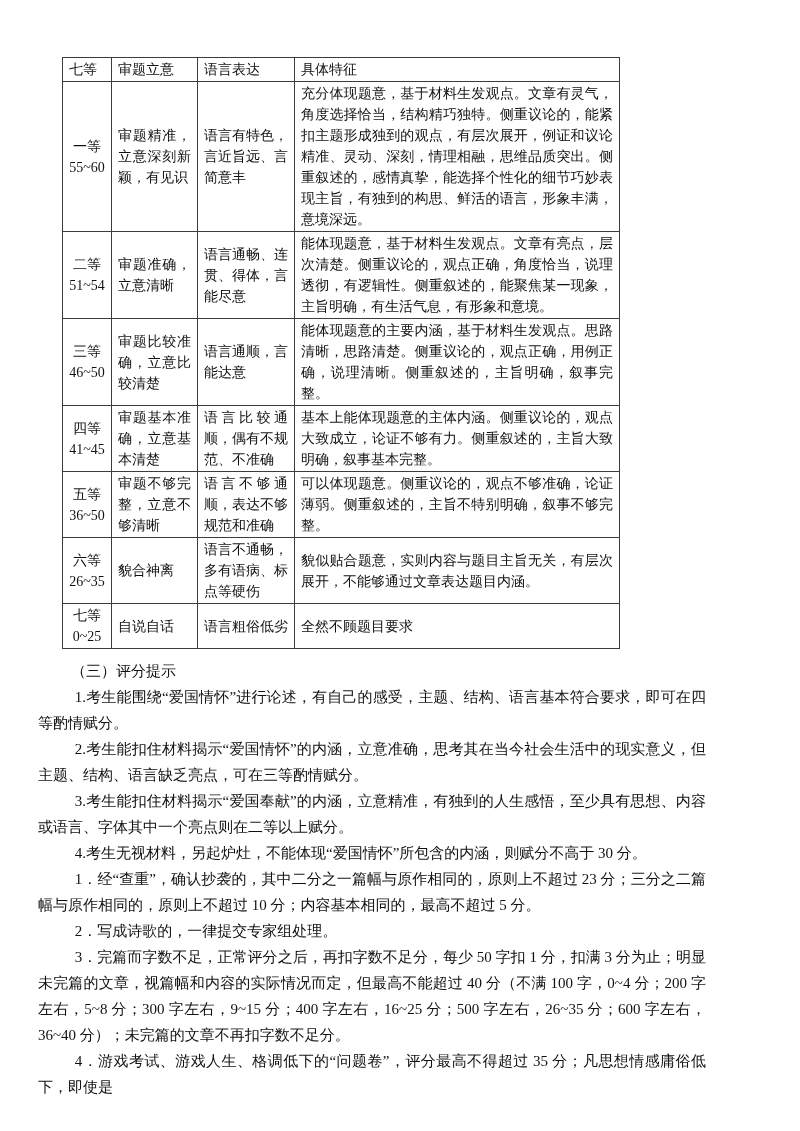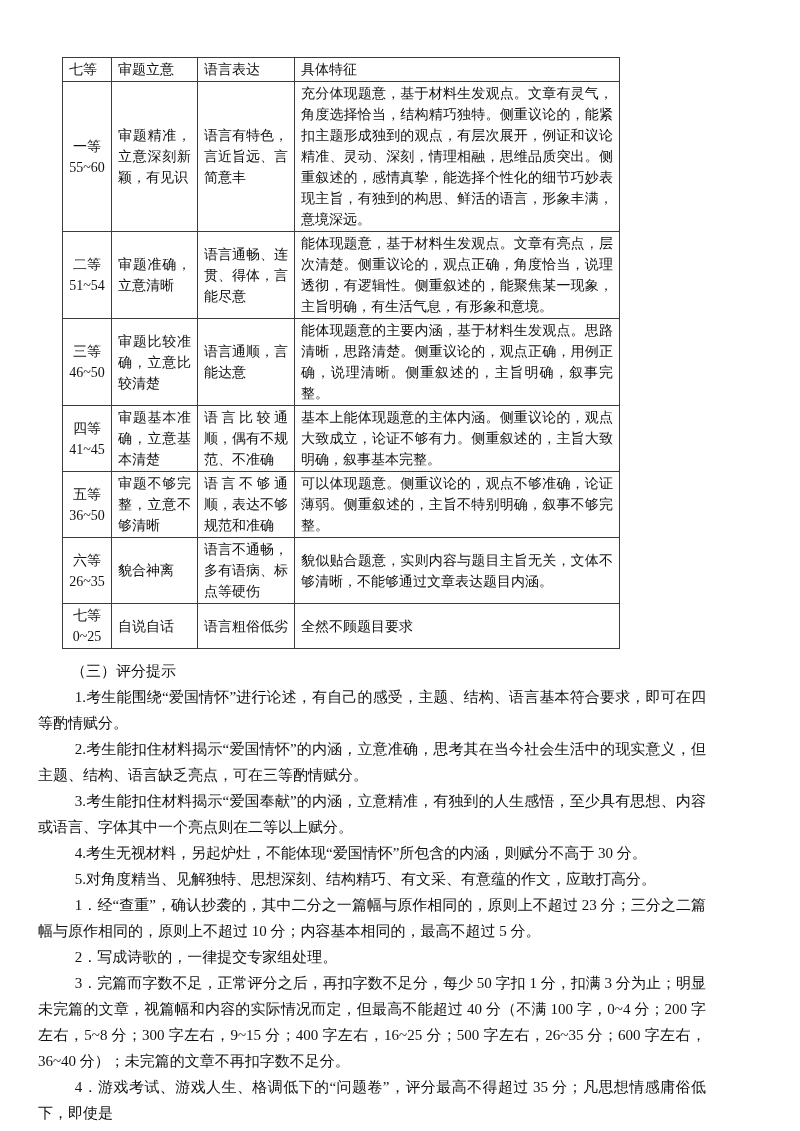--- a/index.html
+++ b/index.html
@@ -104,38 +104,37 @@
       <tr>
         <td class="c-grade"><span>五等</span><span class="range">36~50</span></td>
         <td class="c-topic">审题不够完整，立意不够清晰</td>
         <td class="c-lang">语言不够通顺，表达不够规范和准确</td>
         <td class="c-feat">可以体现题意。侧重议论的，观点不够准确，论证薄弱。侧重叙述的，主旨不特别明确，叙事不够完整。</td>
       </tr>
       <tr>
         <td class="c-grade"><span>六等</span><span class="range">26~35</span></td>
         <td class="c-topic">貌合神离</td>
         <td class="c-lang">语言不通畅，多有语病、标点等硬伤</td>
-        <td class="c-feat">貌似贴合题意，实则内容与题目主旨无关，文体不够清晰，不能够通过文章表达题目内涵。</td>
+        <td class="c-feat">貌似贴合题意，实则内容与题目主旨无关，有层次展开，不能够通过文章表达题目内涵。</td>
       </tr>
       <tr>
         <td class="c-grade"><span>七等</span><span class="range">0~25</span></td>
         <td class="c-topic">自说自话</td>
         <td class="c-lang">语言粗俗低劣</td>
         <td class="c-feat">全然不顾题目要求</td>
       </tr>
     </tbody>
   </table>
 
   <div class="content">
     <p class="sec-heading">（三）评分提示</p>
     <p class="para">1.考生能围绕“爱国情怀”进行论述，有自己的感受，主题、结构、语言基本符合要求，即可在四等酌情赋分。</p>
     <p class="para">2.考生能扣住材料揭示“爱国情怀”的内涵，立意准确，思考其在当今社会生活中的现实意义，但主题、结构、语言缺乏亮点，可在三等酌情赋分。</p>
     <p class="para">3.考生能扣住材料揭示“爱国奉献”的内涵，立意精准，有独到的人生感悟，至少具有思想、内容或语言、字体其中一个亮点则在二等以上赋分。</p>
     <p class="para">4.考生无视材料，另起炉灶，不能体现“爱国情怀”所包含的内涵，则赋分不高于 30 分。</p>
-    <p class="para">5.对角度精当、见解独特、思想深刻、结构精巧、有文采、有意蕴的作文，应敢打高分。</p>
 
     <p class="para">1．经“查重”，确认抄袭的，其中二分之一篇幅与原作相同的，原则上不超过 23 分；三分之二篇幅与原作相同的，原则上不超过 10 分；内容基本相同的，最高不超过 5 分。</p>
     <p class="para">2．写成诗歌的，一律提交专家组处理。</p>
     <p class="para">3．完篇而字数不足，正常评分之后，再扣字数不足分，每少 50 字扣 1 分，扣满 3 分为止；明显未完篇的文章，视篇幅和内容的实际情况而定，但最高不能超过 40 分（不满 100 字，0~4 分；200 字左右，5~8 分；300 字左右，9~15 分；400 字左右，16~25 分；500 字左右，26~35 分；600 字左右，36~40 分）；未完篇的文章不再扣字数不足分。</p>
     <p class="para">4．游戏考试、游戏人生、格调低下的“问题卷”，评分最高不得超过 35 分；凡思想情感庸俗低下，即使是</p>
   </div>
 
 </div>
 
 </body></html>

